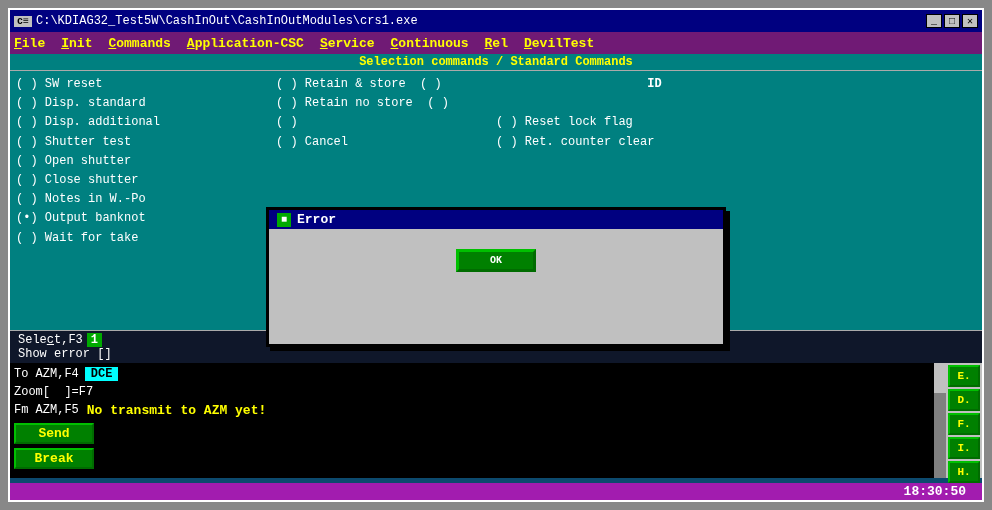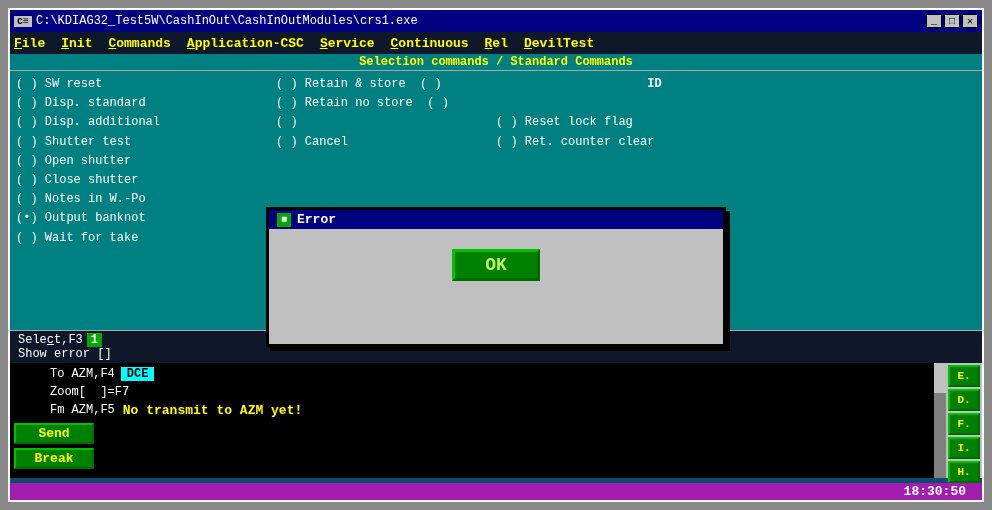--- a/index.html
+++ b/index.html
@@ -60,21 +60,21 @@
       width: 16px;
       height: 14px;
       font-size: 10px;
       display: flex;
       align-items: center;
       justify-content: center;
       cursor: pointer;
     }
 
     .menu-bar {
-      background: #0f172a;
+      background: #701a75;
       display: flex;
       padding: 2px 4px;
       gap: 16px;
       min-height: 22px;
       align-items: center;
     }
     .menu-item {
       color: #fff;
       font-size: 13px;
       font-weight: bold;
@@ -112,21 +112,20 @@
       font-size: 12px;
       color: #fff;
     }
 
     .bottom-row {
       display: flex;
       align-items: center;
       font-size: 12px;
       color: #fff;
       min-height: 18px;
-      margin-left: 36px;
     }
 
     .dce-badge {
       background: #00ffff;
       color: #000;
       font-weight: bold;
       padding: 0 6px;
       margin-left: 6px;
       font-size: 12px;
     }
@@ -269,23 +268,23 @@
       font-family: 'Courier New', monospace;
       font-weight: bold;
       color: #000;
       display: flex;
       flex-direction: column;
       align-items: center;
       gap: 16px;
     }
     .dialog-ok-btn {
       background: #008000;
-      color: #bef264;
-      font-weight: bold;
-      font-size: 18px;
+      color: #ffffff;
+      font-weight: bold;
+      font-size: 10px;
       font-family: 'Courier New', monospace;
       border: 3px outset #00c000;
       padding: 3px 30px;
       cursor: pointer;
       min-width: 80px;
     }
 
     .commands-area {
       display: flex;
       flex-direction: row;

